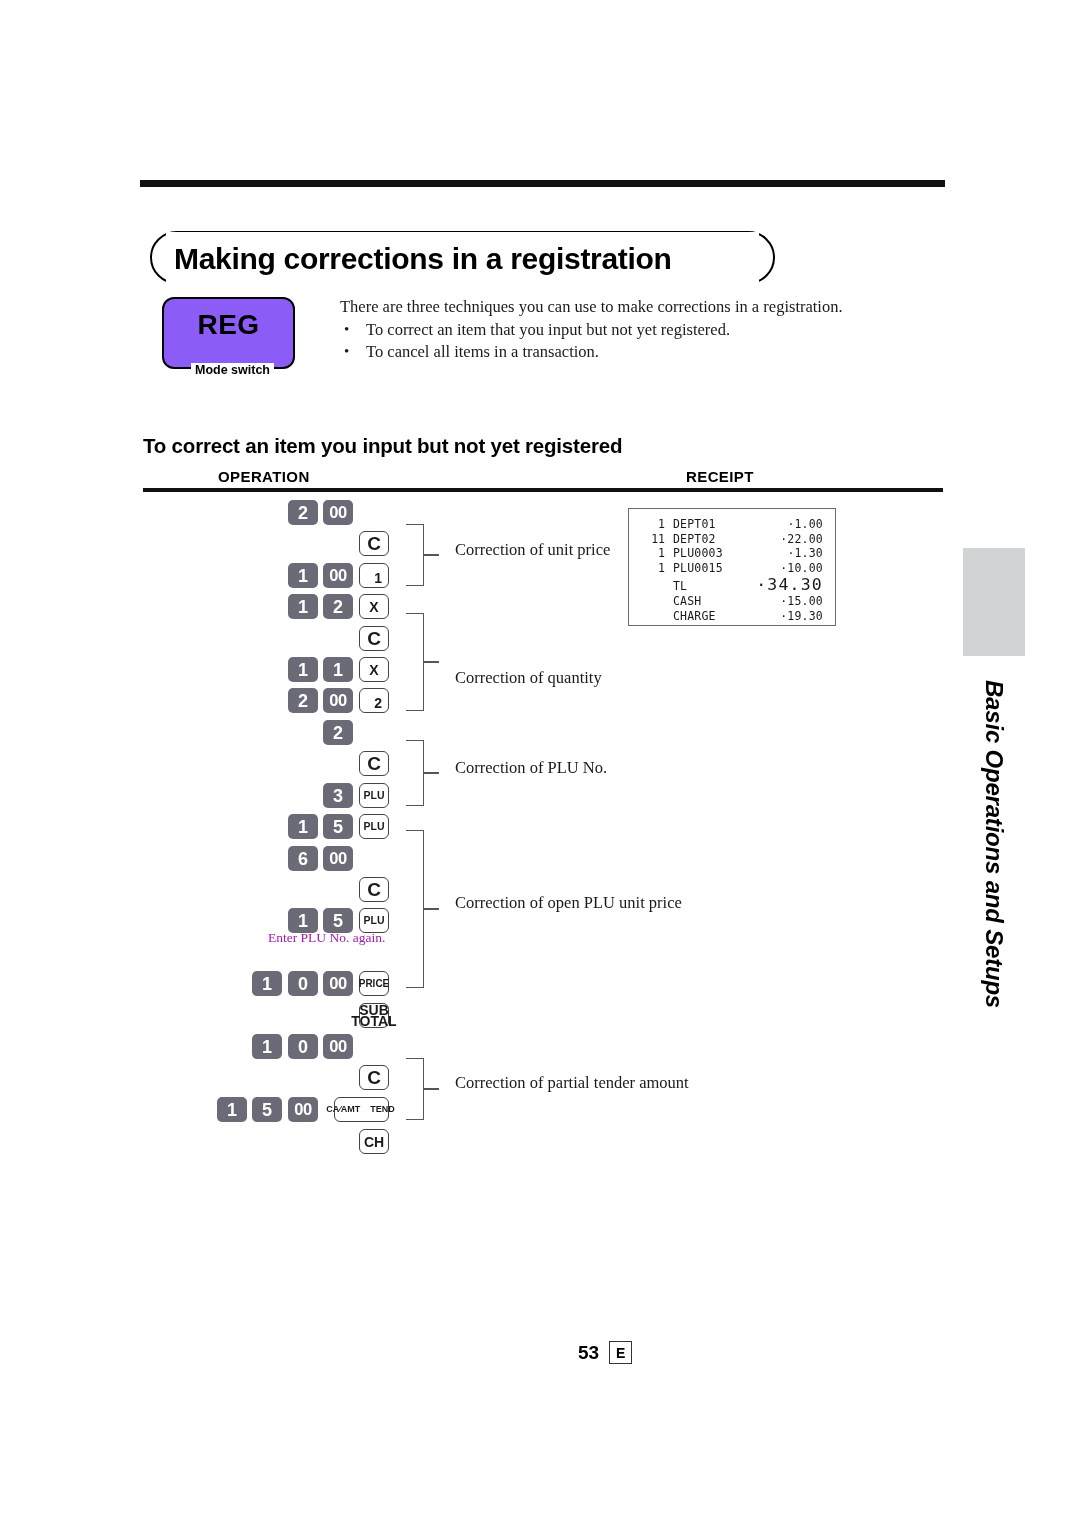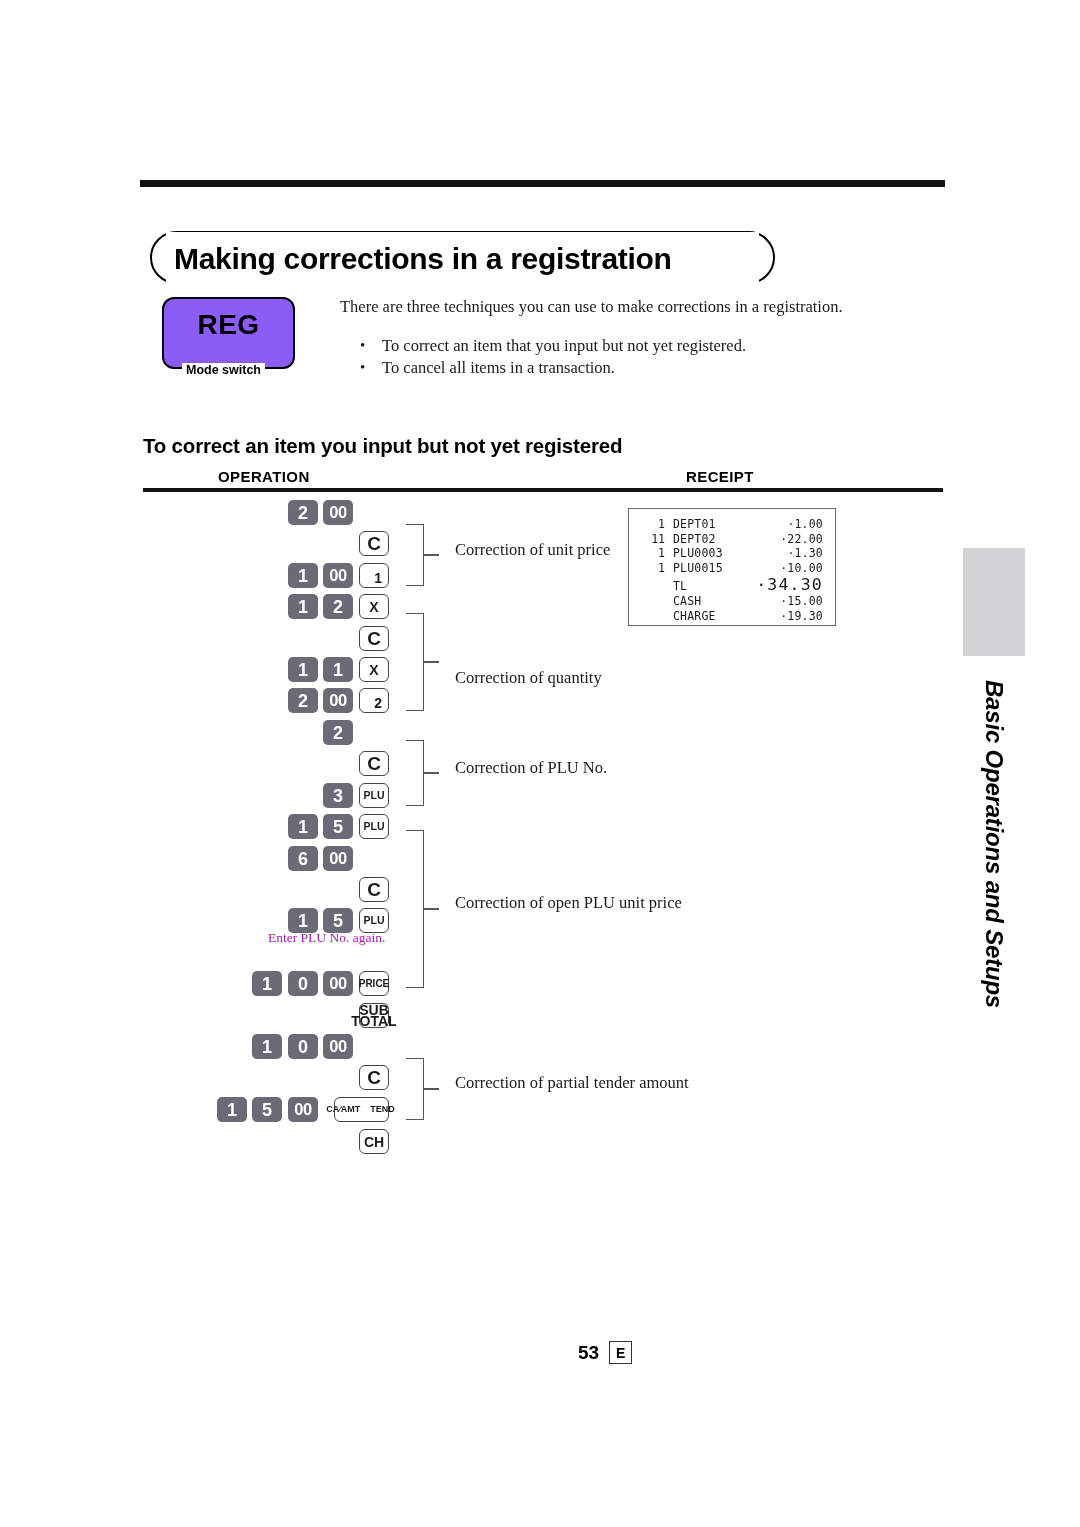--- a/index.html
+++ b/index.html
@@ -37,35 +37,35 @@
   
   .mode-box{
     position:absolute; left:162px; top:297px; width:133px; height:72px;
     border:2.5px solid #000; border-radius:12px; background:#8b5cf6;
   }
   .mode-name{
     position:absolute; left:0; right:0; top:10px;
     text-align:center; font-size:28px; font-weight:bold; letter-spacing:0.5px;
   }
   .mode-caption{
-    position:absolute; left:18px; right:0; bottom:-11px;
-    text-align:left;
+    position:absolute; left:8px; right:0; bottom:-11px;
+    text-align:center;
   }
   .mode-caption span{
     background:#fff; padding:0 4px; font-size:12.5px; font-weight:bold;
   }
 
   
   .intro{
     position:absolute; left:340px; top:296px; width:600px;
     font-family:"Liberation Serif", serif;
     font-size:16.5px; line-height:22.5px; color:#1a1a1a;
   }
   .intro .lead{ display:block; }
-  .intro ul{ margin:16px; padding:0; list-style:none; }
+  .intro ul{ margin:0; padding:0; list-style:none; }
   .intro li{ position:relative; padding-left:26px; }
   .intro li:before{
     content:"\2022"; position:absolute; left:4px; top:-1px; font-size:15px;
   }
 
   
   .section-head{
     position:absolute; left:143px; top:434px;
     font-size:20.5px; font-weight:bold; letter-spacing:-0.2px;
   }

